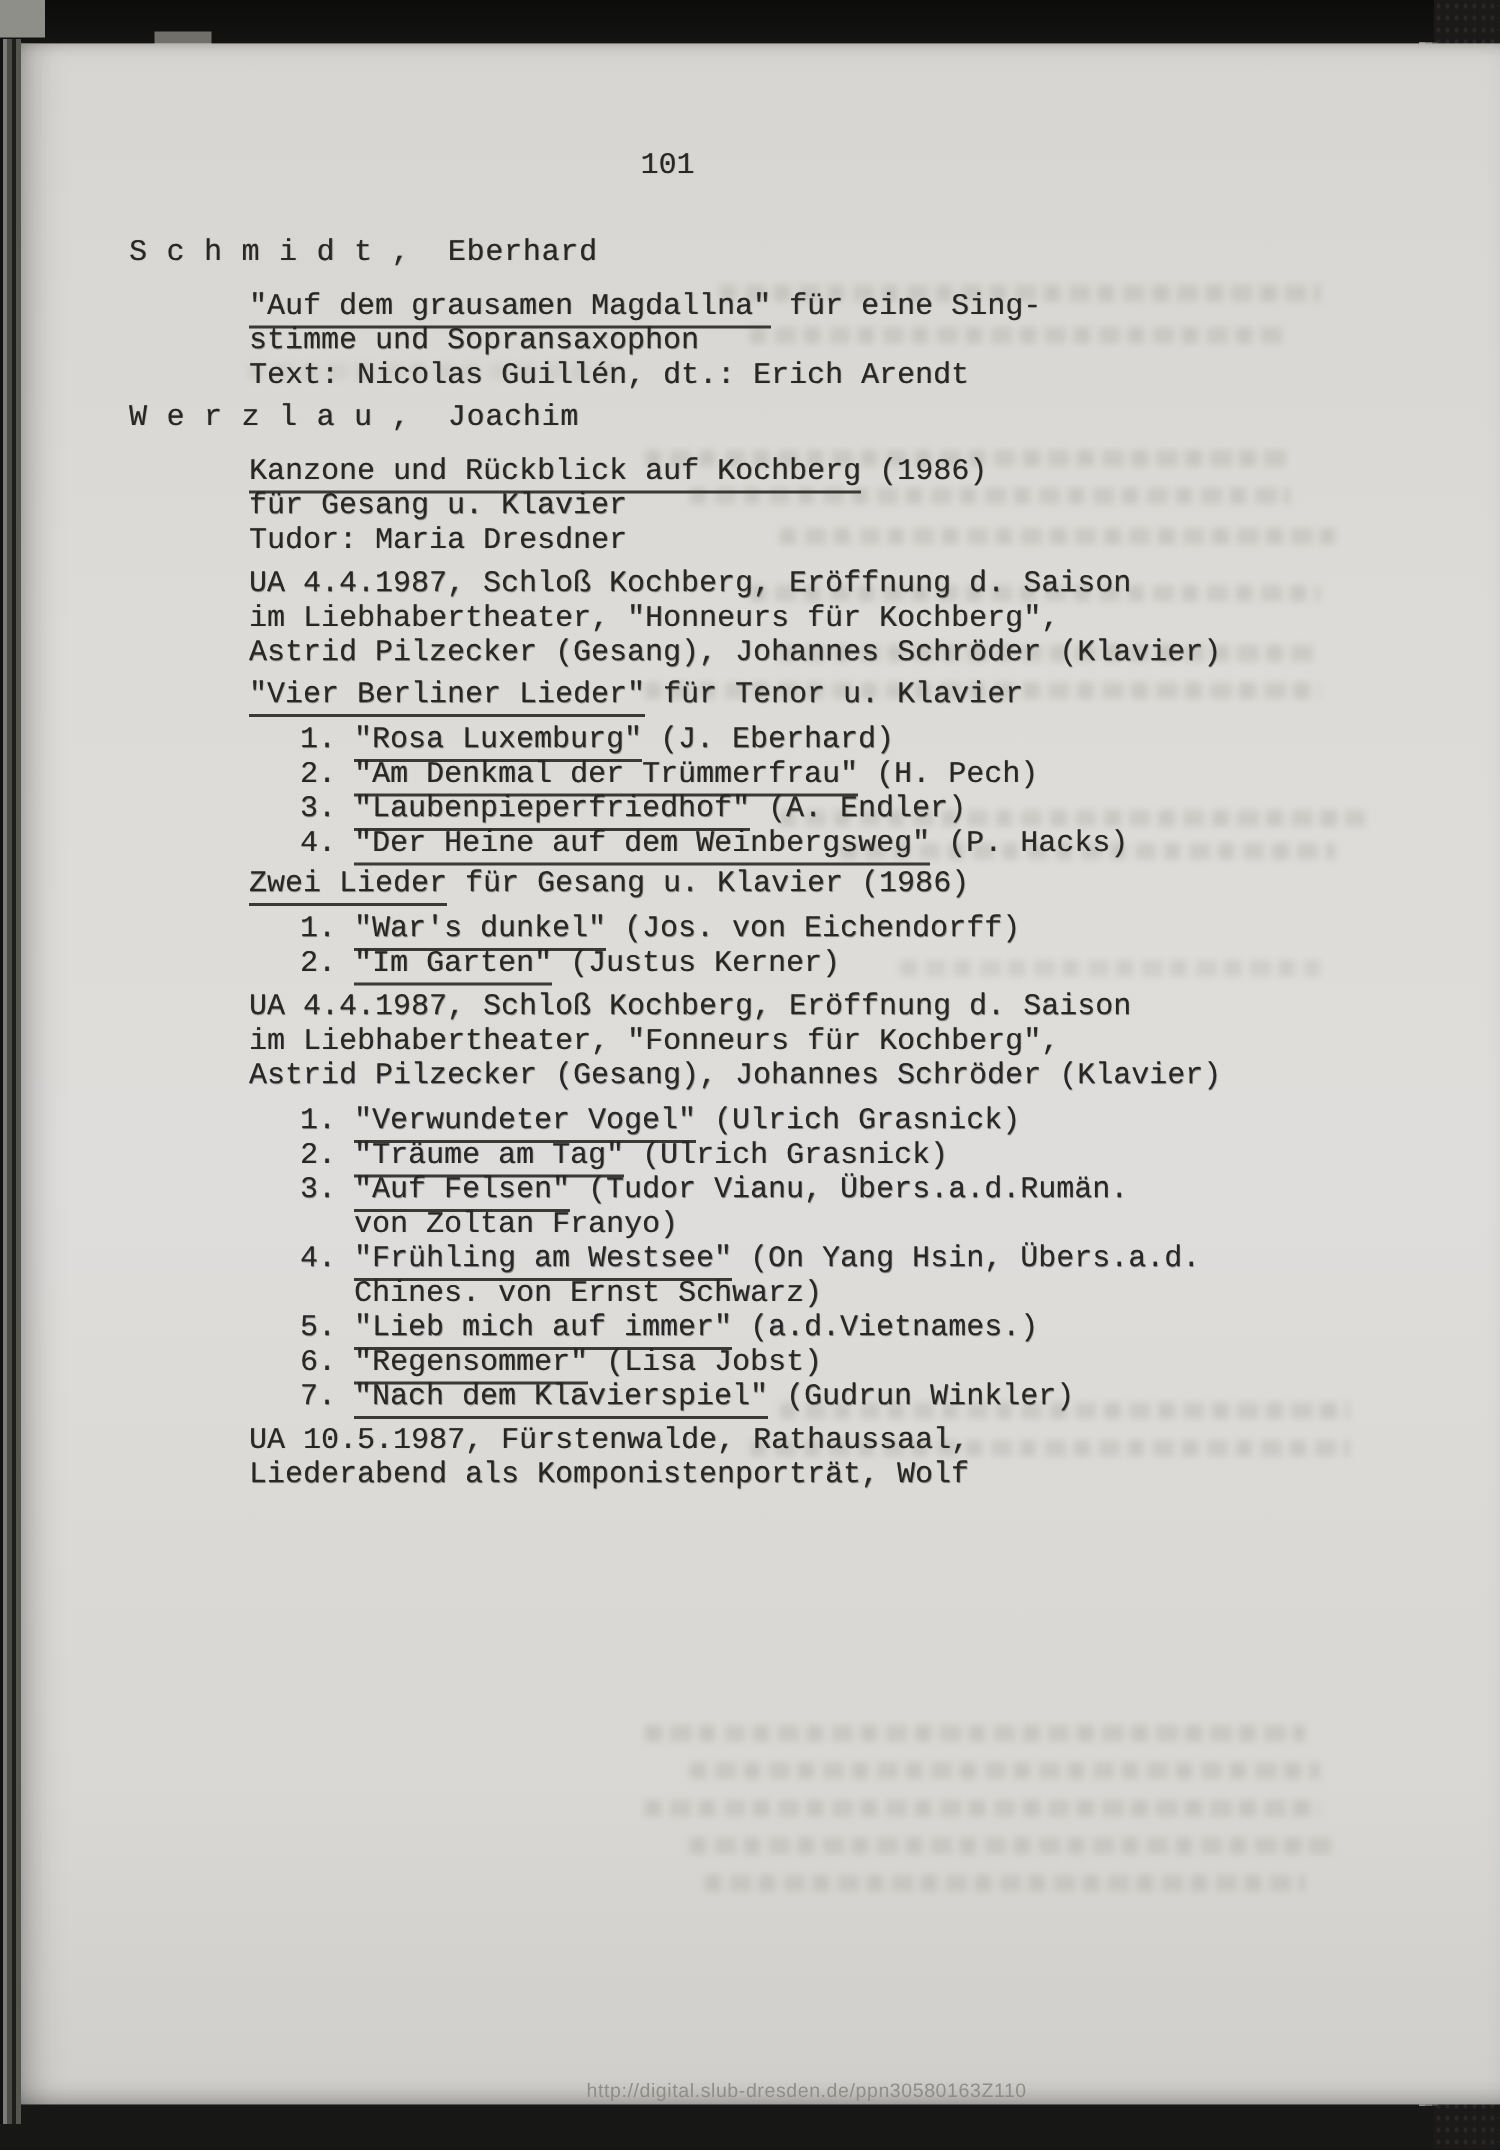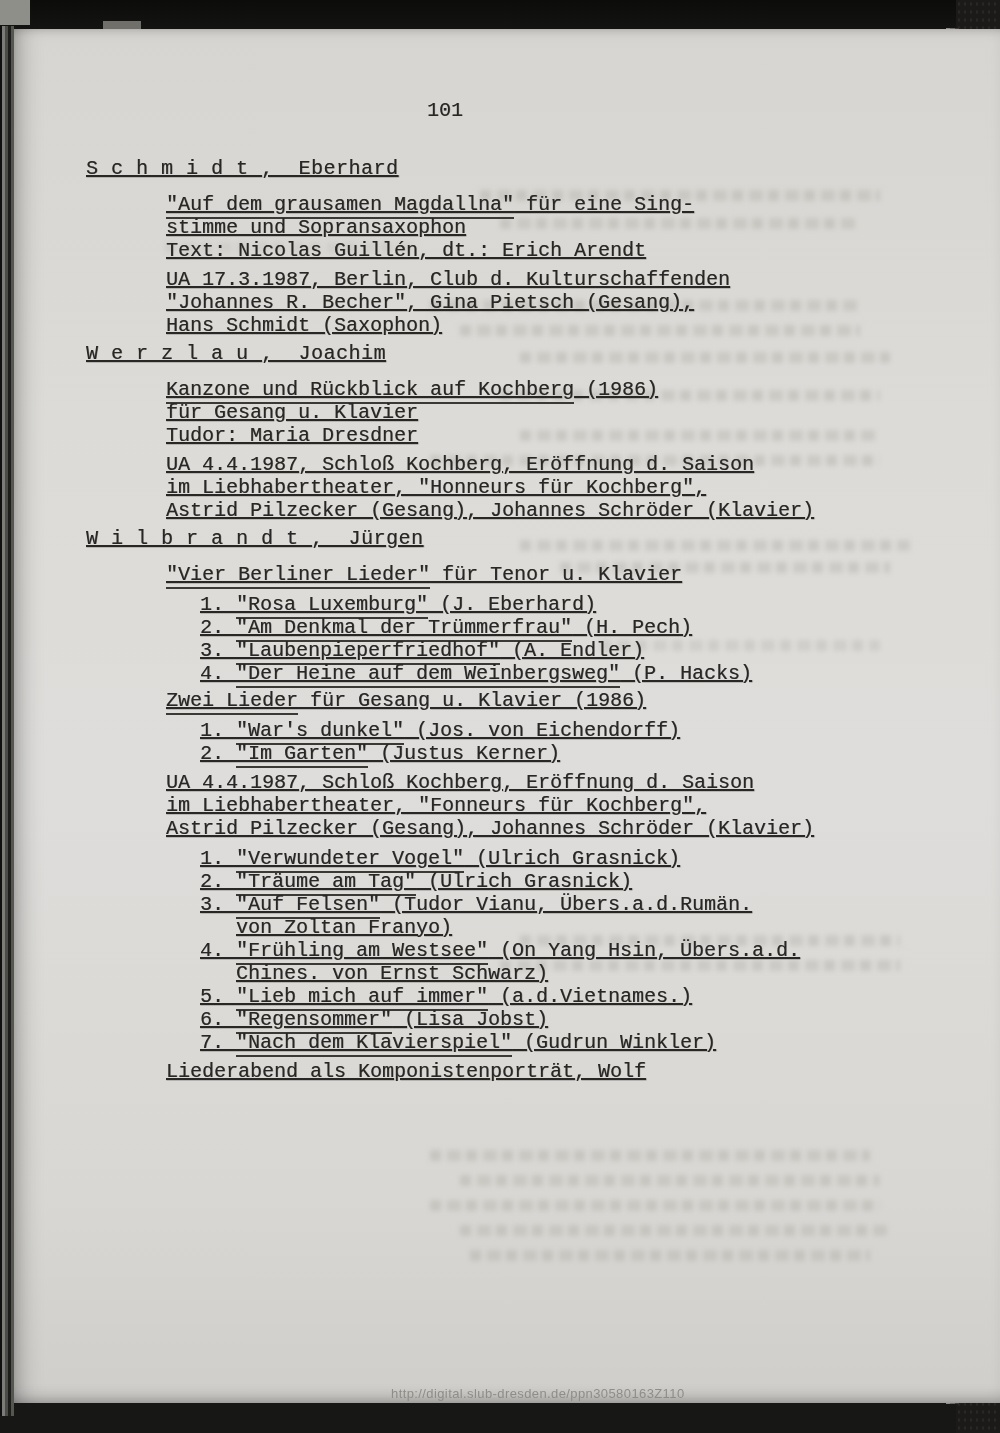--- a/index.html
+++ b/index.html
@@ -31,21 +31,21 @@
   .ghost{position:absolute;height:11px;opacity:.38;filter:blur(2.6px);
     background:repeating-linear-gradient(90deg,#a9a8a1 0 11px,transparent 11px 17px,#b0afa8 17px 31px,transparent 31px 36px);}
   .content{
     position:absolute;left:72px;top:70px;width:830px;
     font-size:20px;color:#282725;
     text-shadow:0.4px 0.4px 0.5px rgba(45,44,42,.55);
   }
   .line{white-space:pre;line-height:23px;min-height:23px;}
   .page-number{margin:0 0 35px 341px;}
   .composer{margin:5px 0 13px 0;letter-spacing:.5px;}
-  .entry{margin:0;text-decoration:underline;}
+  .entry{margin:0;}
   .work{margin:0 0 4px 80px;}
   .tlines{margin-bottom:0;}
   .items{margin-top:7px;}
   .item{padding-left:34px;}
   .cont{padding-left:70px;}
   .ua{margin-top:6px;margin-bottom:5px;}
   .u{border-bottom:2px solid #3a3936;padding-bottom:1px;}
   .watermark{
     position:absolute;left:377px;bottom:2px;
     font-family:"Liberation Sans","DejaVu Sans",sans-serif;
@@ -90,44 +90,38 @@
       <div class="page-number line">101</div>
       <div class="entries">
           <div class="entry">
             <div class="composer line">S c h m i d t ,  Eberhard</div>
             <div class="work">
               <div class="tlines">
                 <div class="line"><span class="u">"Auf dem grausamen Magdallna"</span><span> für eine Sing-</span></div>
                 <div class="line"><span>stimme und Sopransaxophon</span></div>
                 <div class="line"><span>Text: Nicolas Guillén, dt.: Erich Arendt</span></div>
               </div>
-              <div class="ua">
-                <div class="line">UA 17.3.1987, Berlin, Club d. Kulturschaffenden</div>
-                <div class="line">"Johannes R. Becher", Gina Pietsch (Gesang),</div>
-                <div class="line">Hans Schmidt (Saxophon)</div>
-              </div>
             </div>
           </div>
           <div class="entry">
             <div class="composer line">W e r z l a u ,  Joachim</div>
             <div class="work">
               <div class="tlines">
                 <div class="line"><span class="u">Kanzone und Rückblick auf Kochberg</span><span> (1986)</span></div>
                 <div class="line"><span>für Gesang u. Klavier</span></div>
                 <div class="line"><span>Tudor: Maria Dresdner</span></div>
               </div>
               <div class="ua">
                 <div class="line">UA 4.4.1987, Schloß Kochberg, Eröffnung d. Saison</div>
                 <div class="line">im Liebhabertheater, "Honneurs für Kochberg",</div>
                 <div class="line">Astrid Pilzecker (Gesang), Johannes Schröder (Klavier)</div>
               </div>
             </div>
           </div>
           <div class="entry">
-            <div class="composer line">W i l b r a n d t ,  Jürgen</div>
             <div class="work">
               <div class="tlines">
                 <div class="line"><span class="u">"Vier Berliner Lieder"</span><span> für Tenor u. Klavier</span></div>
               </div>
               <div class="items">
                 <div class="line item"><span>1. </span><span class="u">"Rosa Luxemburg"</span><span> (J. Eberhard)</span></div>
                 <div class="line item"><span>2. </span><span class="u">"Am Denkmal der Trümmerfrau"</span><span> (H. Pech)</span></div>
                 <div class="line item"><span>3. </span><span class="u">"Laubenpieperfriedhof"</span><span> (A. Endler)</span></div>
                 <div class="line item"><span>4. </span><span class="u">"Der Heine auf dem Weinbergsweg"</span><span> (P. Hacks)</span></div>
               </div>
@@ -154,20 +148,21 @@
                 <div class="line item"><span>2. </span><span class="u">"Träume am Tag"</span><span> (Ulrich Grasnick)</span></div>
                 <div class="line item"><span>3. </span><span class="u">"Auf Felsen"</span><span> (Tudor Vianu, Übers.a.d.Rumän.</span></div>
                 <div class="line cont">von Zoltan Franyo)</div>
                 <div class="line item"><span>4. </span><span class="u">"Frühling am Westsee"</span><span> (On Yang Hsin, Übers.a.d.</span></div>
                 <div class="line cont">Chines. von Ernst Schwarz)</div>
                 <div class="line item"><span>5. </span><span class="u">"Lieb mich auf immer"</span><span> (a.d.Vietnames.)</span></div>
                 <div class="line item"><span>6. </span><span class="u">"Regensommer"</span><span> (Lisa Jobst)</span></div>
                 <div class="line item"><span>7. </span><span class="u">"Nach dem Klavierspiel"</span><span> (Gudrun Winkler)</span></div>
               </div>
               <div class="ua">
+                <div class="line">UA 10.5.1987, Fürstenwalde, Rathaussaal,</div>
                 <div class="line">Liederabend als Komponistenporträt, Wolf</div>
               </div>
             </div>
           </div>
         </div>
     </div>
 
     <div class="watermark">http://digital.slub-dresden.de/ppn30580163Z110</div>
   </div>
 </div>

